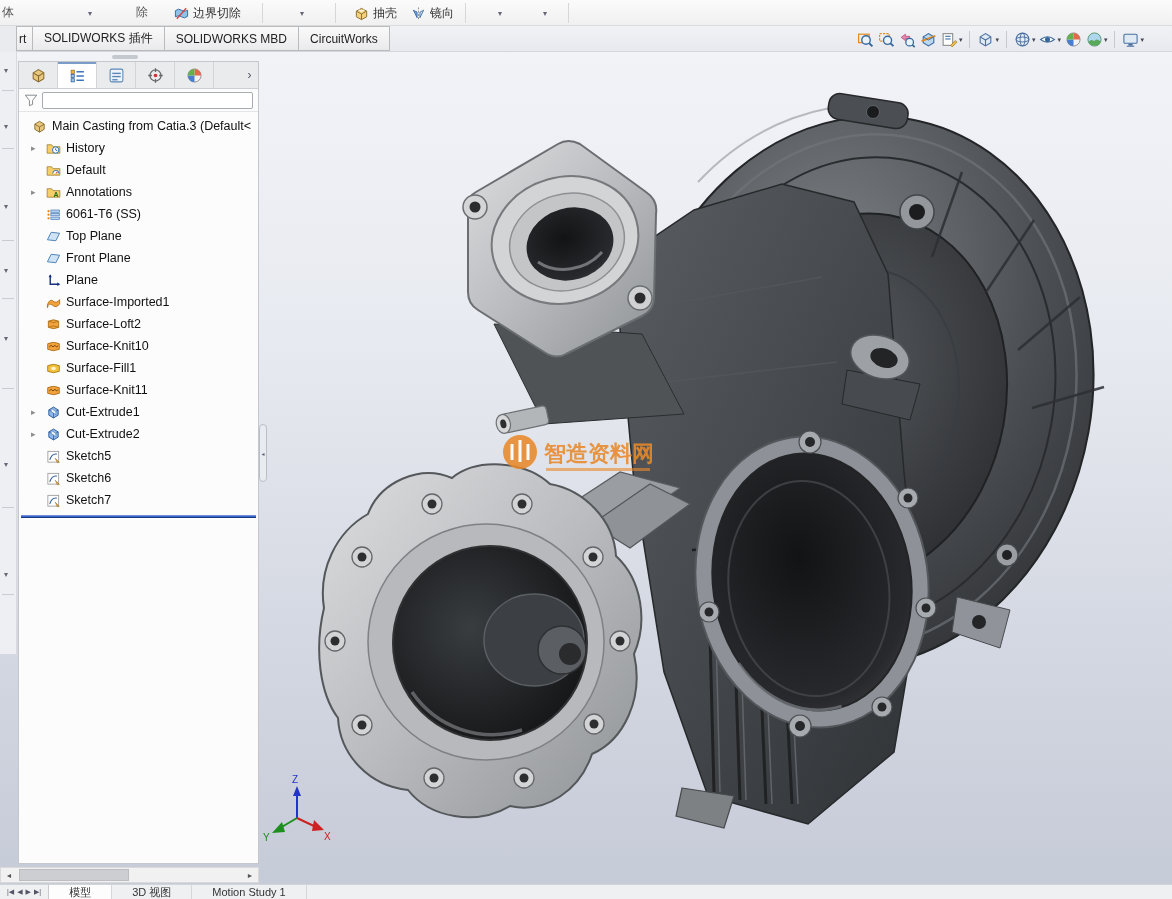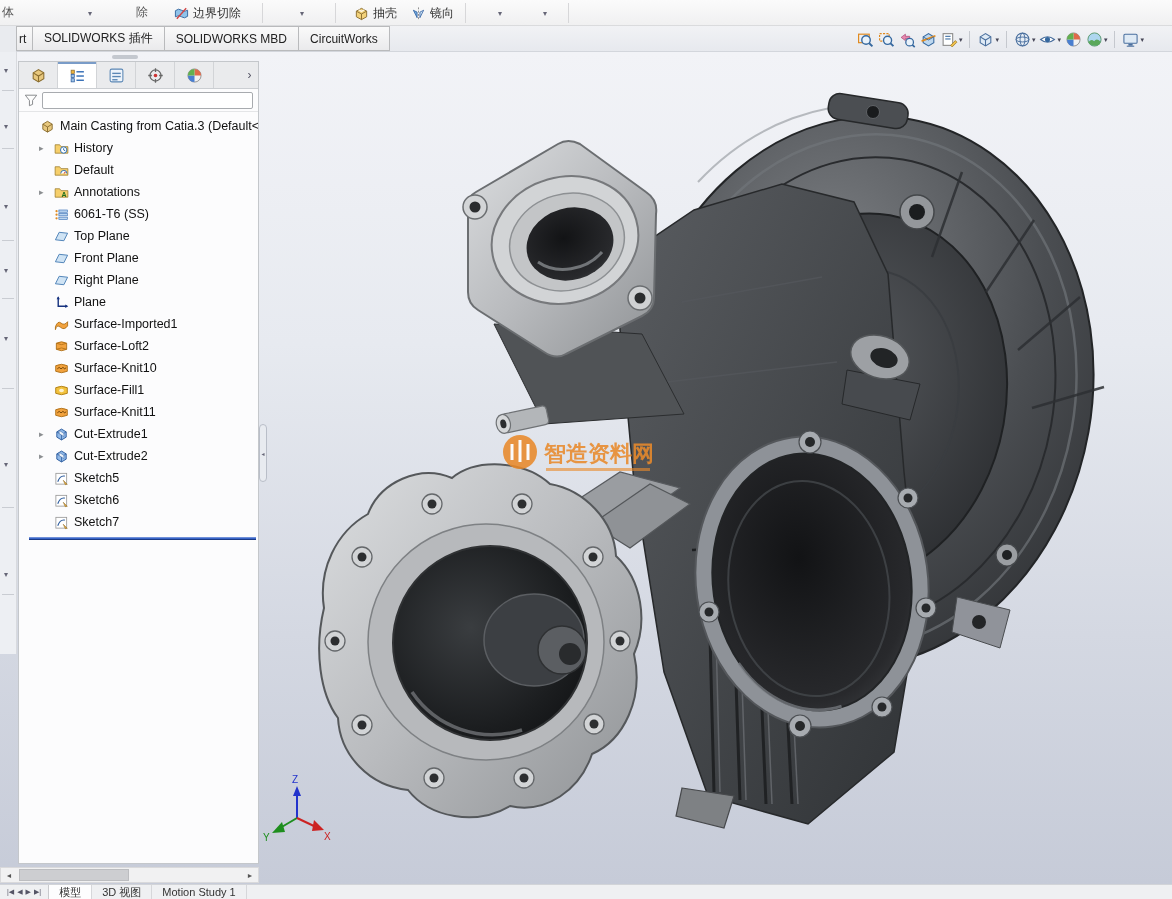--- a/index.html
+++ b/index.html
@@ -37,38 +37,38 @@
 
 .panel{position:absolute;left:18px;top:9px;width:241px;bottom:20px;background:#fcfcfd;border:1px solid #c4c7cb;display:flex;flex-direction:column;overflow:hidden;}
 .panel-tabs{height:27px;display:flex;background:#eaebed;border-bottom:1px solid #cbced2;flex:none;}
 .ptab{width:39px;height:100%;display:flex;align-items:center;justify-content:center;border-right:1px solid #d2d4d7;background:#eaebed;cursor:pointer;}
 .ptab .icon{width:17px;height:17px;}
 .ptab.selected{background:#fff;box-shadow:inset 0 2px 0 #7a9cc8;}
 .ptab-overflow{margin-left:auto;width:17px;display:flex;align-items:center;justify-content:center;color:#556;font-size:12px;}
 .filter-row{height:23px;display:flex;align-items:center;gap:4px;padding:0 5px;border-bottom:1px solid #e4e5e7;flex:none;}
 .filter-funnel{width:14px;height:14px;line-height:0;}
 .filter-input{flex:1;height:17px;border:1px solid #a8abaf;border-radius:2px;background:#fff;font-size:11px;padding:0 4px;outline:none;font-family:inherit;}
-.tree{flex:1;overflow:hidden;padding-top:3px;padding-left:8px;}
+.tree{flex:1;overflow:hidden;padding-top:3px;}
 .trow{height:22px;display:flex;align-items:center;padding-left:12px;white-space:nowrap;cursor:default;overflow:hidden;}
 .trow .expander{width:15px;font-size:9px;color:#8a8d90;flex:none;}
 .trow .tlabel{font-size:12.5px;color:#111;margin-left:5px;}
 .trow.root{padding-left:13px;}
 .rollback{height:3px;background:#3a66c8;border-top:1px solid #6f8fd8;border-bottom:1px solid #1b3a86;margin:4px 2px 0 2px;}
 .vsplit{position:absolute;left:259px;top:372px;width:8px;height:58px;background:#e8ebf0;border:1px solid #b9bec8;border-radius:4px;display:flex;align-items:center;justify-content:center;font-size:6px;color:#667;}
 
 
 .tree-hscroll{position:absolute;left:0;width:259px;height:16px;bottom:1px;background:#f1f1f2;border:1px solid #d9d9db;display:flex;align-items:center;}
 .hs-btn{width:16px;height:100%;display:flex;align-items:center;justify-content:center;font-size:7px;color:#555;flex:none;}
 .hs-track{position:relative;flex:1;height:100%;}
 .hs-thumb{position:absolute;left:2px;top:1px;bottom:1px;width:110px;background:#cdced1;border:1px solid #bcbdc0;}
 
 
 .statusbar{position:absolute;left:0;right:0;bottom:0;height:15px;background:#eff0f2;border-top:1px solid #d2d4d8;display:flex;align-items:stretch;font-size:11px;}
 .snav{display:flex;align-items:center;gap:3px;padding:0 7px;color:#556;font-size:7px;}
-.stab{display:flex;align-items:center;padding:0 10px;border-right:1px solid #d6d7da;color:#333;}
+.stab{display:flex;align-items:center;padding:0 20px;border-right:1px solid #d6d7da;color:#333;}
 .stab.active{background:#fdfdfe;border-left:1px solid #c9cacd;}
 </style>
 </head>
 <body>
 
 <div class="app">
 
   <div class="ribbon">
     <span class="rfrag" style="left:2px">体</span>
     <span class="rcaret" style="left:88px">▾</span>
@@ -505,27 +505,20 @@
           <div class="trow">
             <span class="expander"></span>
             <span class="ticon icon"><svg viewBox="0 0 16 16" width="100%" height="100%">
                 <path d="M1.5 11.5 L5.5 3.5 L14.5 4.5 L10.5 12.5 Z" fill="#a9cdec" fill-opacity="0.55" stroke="#4a7fb5"></path>
               </svg></span>
             <span class="tlabel">Front Plane</span>
           </div>
           <div class="trow">
             <span class="expander"></span>
             <span class="ticon icon"><svg viewBox="0 0 16 16" width="100%" height="100%">
-                <path d="M1.5 11.5 L5.5 3.5 L14.5 4.5 L10.5 12.5 Z" fill="#a9cdec" fill-opacity="0.55" stroke="#4a7fb5"></path>
-              </svg></span>
-            <span class="tlabel">Right Plane</span>
-          </div>
-          <div class="trow">
-            <span class="expander"></span>
-            <span class="ticon icon"><svg viewBox="0 0 16 16" width="100%" height="100%">
                 <path d="M4.5 2.5 L4.5 12 L14 12" fill="none" stroke="#16327f" stroke-width="1.5"></path>
                 <path d="M2.8 4.5 L4.5 1.2 L6.2 4.5 Z" fill="#16327f"></path>
                 <path d="M12 10.2 L15.2 12 L12 13.8 Z" fill="#16327f"></path>
               </svg></span>
             <span class="tlabel">Plane</span>
           </div>
           <div class="trow">
             <span class="expander"></span>
             <span class="ticon icon"><svg viewBox="0 0 16 16" width="100%" height="100%">
                 <path d="M1.5 10.5 Q4 3.5 7.5 6.5 T14.5 5 L14.5 9.5 Q11 14.5 7 11 T1.5 13.5 Z" fill="#f2a23d" stroke="#a86a12" stroke-width="0.9"></path>

